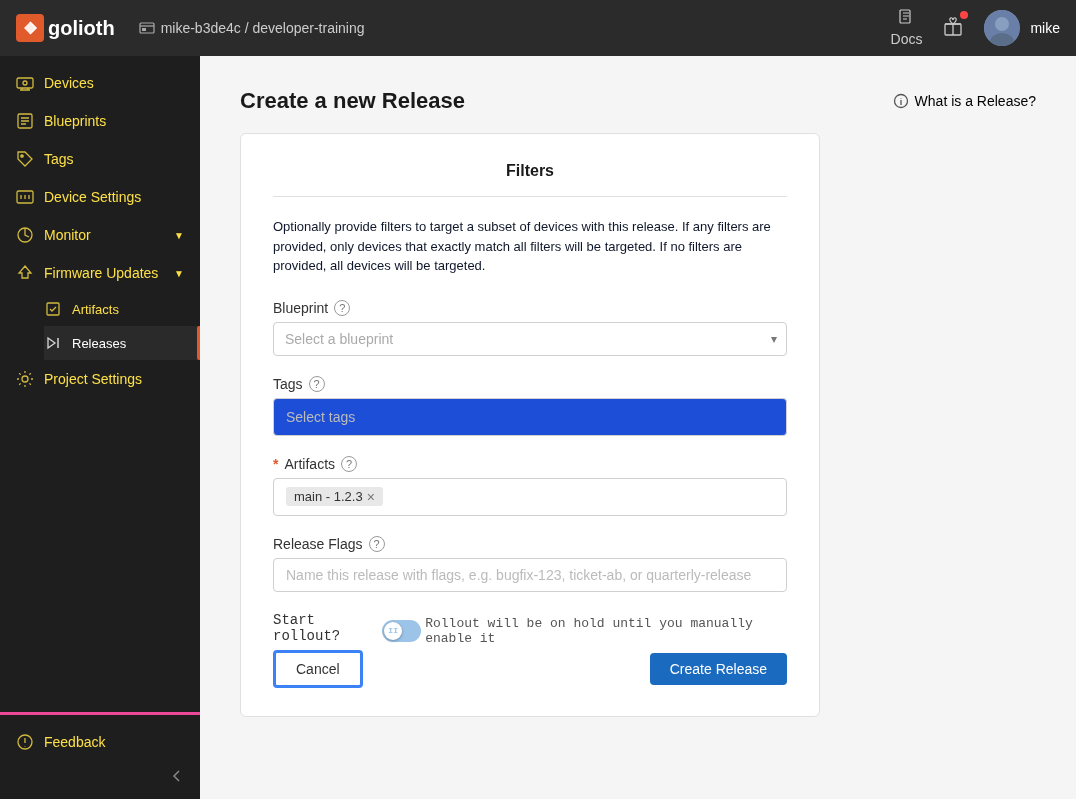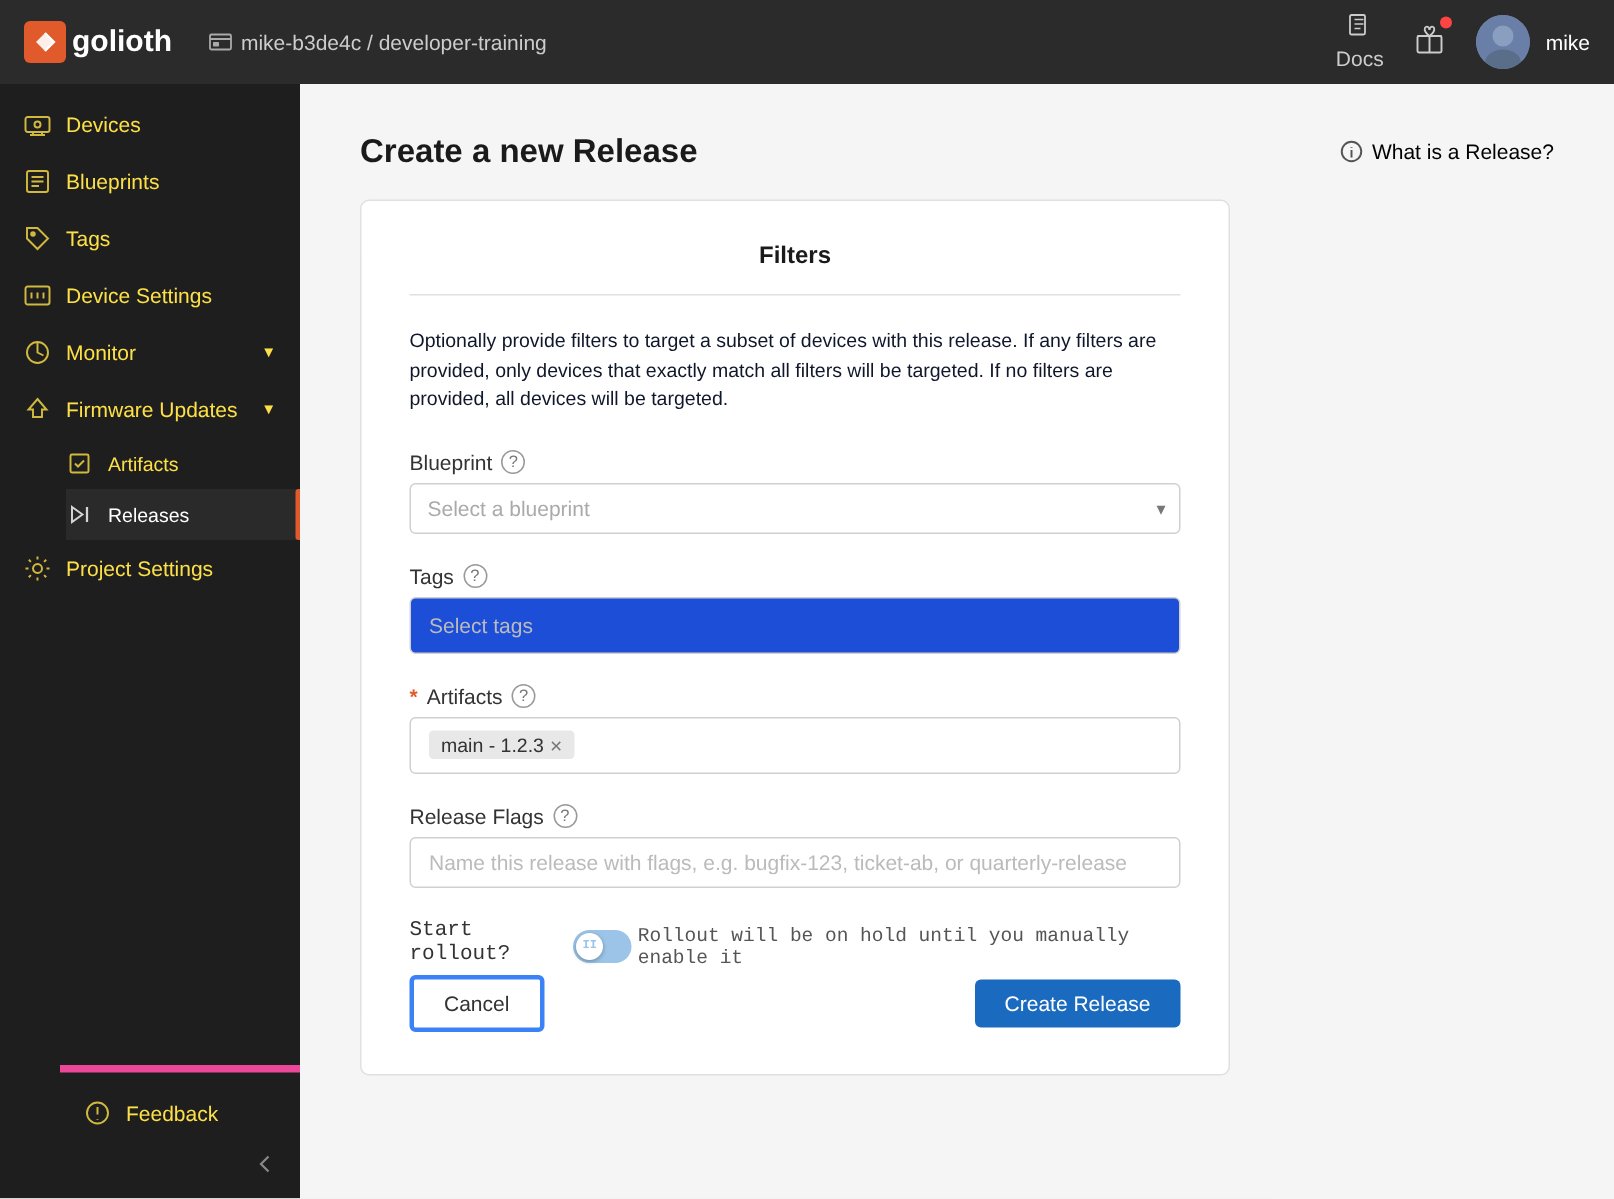--- a/index.html
+++ b/index.html
@@ -141,23 +141,22 @@
     }
     .sidebar-sub {
       padding-left: 44px;
     }
     .sidebar-sub .sidebar-item {
       padding: 8px 16px 8px 0;
       font-size: 13px;
     }
     .sidebar-footer {
       margin-top: auto;
-      border-top: 5px solid #ec4899;
+      border-top: 3px solid #ec4899;
       padding-top: 8px;
-      margin-left: 40px;
     }
     .collapse-btn {
       display: flex;
       align-items: center;
       justify-content: flex-end;
       padding: 8px 16px;
       color: #888;
       cursor: pointer;
       font-size: 12px;
     }

